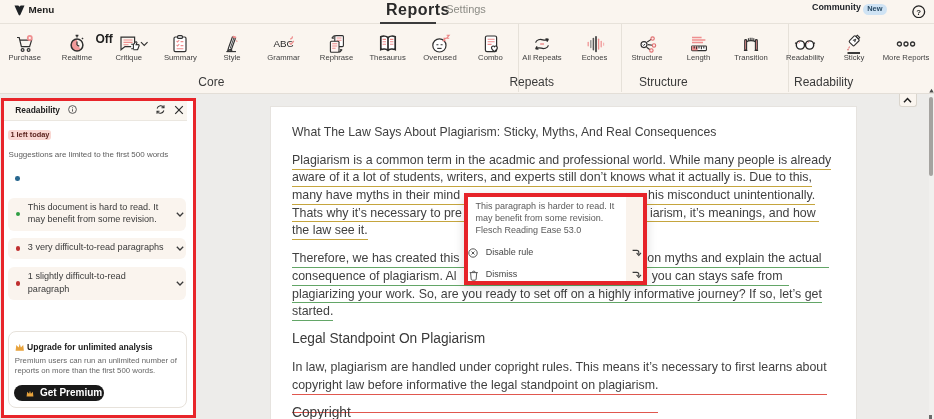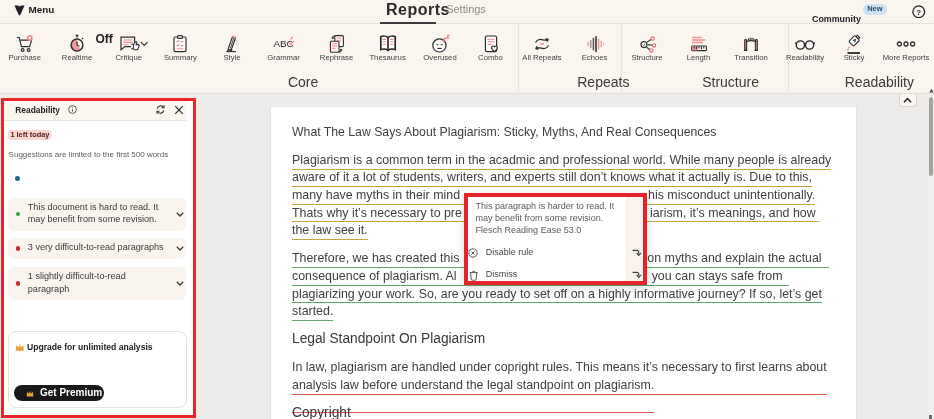--- a/index.html
+++ b/index.html
@@ -2,21 +2,21 @@
 <html><head>
 <meta charset="utf-8">
 <style>
 html,body{margin:0;padding:0;}
 body{width:934px;height:419px;overflow:hidden;position:relative;background:#edecea;font-family:"Liberation Sans",sans-serif;}
 .abs{position:absolute;}
 #menubar{position:absolute;left:0;top:0;width:934px;height:23px;background:#faf5ef;border-bottom:1px solid #e7e2da;}
 #toolbar{position:absolute;left:0;top:24px;width:934px;height:68.5px;background:#faf5ef;border-bottom:1px solid #e3ded7;}
 .sep{position:absolute;top:0px;width:1px;height:68px;background:#e6e1d9;}
 .ilab{position:absolute;width:90px;text-align:center;font-size:7.7px;line-height:10px;color:#3f3f3f;top:28.8px;}
-.glab{position:absolute;width:120px;text-align:right;font-size:14px;line-height:10px;color:#3a3a3a;top:52.9px;}
+.glab{position:absolute;width:120px;text-align:left;font-size:12px;line-height:10px;color:#3a3a3a;top:52.9px;}
 svg.tico{position:absolute;top:9px;}
 #paper{position:absolute;left:270px;top:105.5px;width:584.5px;height:320px;background:#fff;border:1px solid #e6e3df;}
 .tl{position:absolute;white-space:pre;}
 .uy{border-bottom:1.7px solid #c5a53e;padding-bottom:1.8px;}
 .ug{border-bottom:1.7px solid #63a667;padding-bottom:1.8px;}
 .ur{border-bottom:1.7px solid #e0574e;padding-bottom:20px;}
 .fy,.fg{display:inline-block;height:0;vertical-align:-5.7px;}
 .fy{border-bottom:1.7px solid #c5a53e;}
 .fg{border-bottom:1.7px solid #63a667;}
 .body-t{font-size:12.4px;line-height:17.4px;color:#3f3f3f;white-space:pre;}
@@ -26,21 +26,21 @@
 </style>
 </head>
 <body>
 <div id="menubar">
 <svg class="abs" style="left:13.7px;top:4.6px" width="11" height="11" viewBox="0 0 11 11">
       <path d="M0.5,0.4 H4.3 L5.5,1.8 L6.7,0.4 H10.5 L8.3,5.6 L7.4,7.6 Q6.4,10.4 5.5,10.4 Q4.6,10.4 3.6,7.6 L2.7,5.6 Z" fill="#1e2226"></path>
     </svg>
 <div class="abs" style="left:28.6px;top:4.3px;font-size:9.9px;font-weight:bold;color:#1d1d1d;line-height:11px;">Menu</div>
 <div class="abs" style="left:380px;top:0;width:56px;height:21.5px;border-bottom:2px solid #3c3c3c;text-align:center;text-indent:6px;font-size:16px;font-weight:bold;letter-spacing:0.5px;color:#2a2a2a;line-height:19px;">Reports</div>
 <div class="abs" style="left:446px;top:0;width:40px;height:21.5px;text-align:center;font-size:11px;color:#8b8b85;line-height:19px;">Settings</div>
-<div class="abs" style="left:812px;top:14px;font-size:8.9px;font-weight:bold;color:#20242a;line-height:11.5px;">Community</div>
+<div class="abs" style="left:812px;top:2px;font-size:8.9px;font-weight:bold;color:#20242a;line-height:11.5px;">Community</div>
 <div class="abs" style="left:862.5px;top:4.4px;width:24.6px;height:10.6px;background:#cfe3f4;border-radius:6px;text-align:center;font-size:7.4px;font-weight:bold;color:#2a4c66;line-height:10.8px;">New</div>
 <svg class="abs" style="left:912px;top:4.5px" width="13.5" height="13.5" viewBox="0 0 14 14">
       <circle cx="7" cy="7" r="6.1" fill="none" stroke="#232323" stroke-width="1.35"></circle>
       <text x="7" y="10" text-anchor="middle" font-size="8.2" font-weight="bold" fill="#232323" font-family="Liberation Sans">?</text>
     </svg>
 </div>
 <div id="toolbar">
 <div class="sep" style="left:517.5px"></div>
 <div class="sep" style="left:621px"></div>
 <div class="sep" style="left:787.5px"></div>
@@ -191,21 +191,21 @@
 <svg class="tico" style="left:139.5px;top:16.5px" width="8.5" height="6" viewBox="0 0 9 6" fill="none" stroke="#2f2f2f" stroke-width="1.2">
       <path d="M1,1 l3.5,3.5 L8,1"></path>
     </svg>
 
 </div>
 <div id="paper"></div>
 <div class="tl body-t" style="left:292px;top:123.6px;font-size:12.25px;">What The Law Says About Plagiarism: Sticky, Myths, And Real Consequences</div>
 <div class="tl body-t" style="left:292px;top:152px;"><span class="uy">Plagiarism is a common term in the acadmic and professional world. While many people is already</span><br><span class="uy">aware of it a lot of students, writers, and experts still don’t knows what it actually is. Due to this,</span><br><span class="uy">many have myths in their mind</span><span class="fy" style="width:188px"></span><span class="uy">his misconduct unintentionally.</span><br><span class="uy">Thats why it’s necessary to pre</span><span class="fy" style="width:188px"></span><span class="uy">iarism, it’s meanings, and how&nbsp;</span><br><span class="uy">the law see it.</span></div>
 <div class="tl body-t" style="left:292px;top:250.3px;"><span class="ug">Therefore, we has created this</span><span class="fg" style="width:188px"></span><span class="ug">on myths and explain the actual&nbsp;&nbsp;</span><br><span class="ug">consequence of plagiarism. Al</span><span class="fg" style="width:195px"></span><span class="ug">you can stays safe from&nbsp;&nbsp;</span><br><span class="ug">plagiarizing your work. So, are you ready to set off on a highly informative journey? If so, let’s get</span><br><span class="ug">started.</span></div>
 <div class="tl head-t" style="left:292px;top:330.2px;">Legal Standpoint On Plagiarism</div>
-<div class="tl body-t" style="left:292px;top:359.2px;"><span class="ur">In law, plagiarism are handled under copright rules. This means it’s necessary to first learns about</span><br><span class="ur">analysis law before understand the legal standpoint on plagiarism.</span></div>
+<div class="tl body-t" style="left:292px;top:359.2px;"><span class="ur">In law, plagiarism are handled under copright rules. This means it’s necessary to first learns about</span><br><span class="ur">copyright law before informative the legal standpoint on plagiarism.</span></div>
 <div class="tl head-t" style="left:292px;top:403.5px;">Copyright</div>
 
 <div class="abs" style="left:899px;top:93.5px;width:15.5px;height:12.5px;background:#faf5ef;border:1px solid #dad5cd;border-top:none;border-radius:0 0 3px 3px;"></div>
 <svg class="abs" style="left:903px;top:97px" width="9" height="6.5" viewBox="0 0 9 6.5" fill="none" stroke="#1f1f1f" stroke-width="1.5">
     <path d="M1,5.2 L4.5,1.6 L8,5.2"></path>
   </svg>
 <div class="abs" style="left:928.5px;top:93.5px;width:5.5px;height:325.5px;background:#f1f0ee;"></div>
 <svg class="abs" style="left:929px;top:87.5px" width="5" height="5" viewBox="0 0 5 5">
     <path d="M0.3,4.5 L2.5,0.8 L4.7,4.5 Z" fill="#4a4a4a"></path>
   </svg>
@@ -248,20 +248,21 @@
 <div class="abs" style="left:12.35px;top:180.7px;width:4.6px;height:4.6px;border-radius:50%;background:#bf2f2f;"></div>
 <div class="abs" style="left:24.3px;top:169.5px;font-size:9.1px;color:#3a3a3a;line-height:12.5px;">1 slightly difficult-to-read<br>paragraph</div>
 <svg class="abs" style="left:172.7px;top:180.2px" width="8" height="5.5" viewBox="0 0 8 5.5" fill="none" stroke="#3a3a3a" stroke-width="1.3">
       <path d="M0.8,0.8 L4,4 L7.2,0.8"></path>
     </svg>
 <div class="abs" style="left:4.5px;top:230.9px;width:177px;height:75px;background:#fff;border:1px solid #e7e2db;border-radius:8px;"></div>
 <svg class="abs" style="left:11.3px;top:242px" width="9.5" height="8.5" viewBox="0 0 9.5 8.5">
       <path d="M0.6,7.8 L1.3,2 L3.6,4.5 L4.75,0.8 L5.9,4.5 L8.2,2 L8.9,7.8 Z" fill="#e8a33c"></path>
     </svg>
 <div class="abs" style="left:23.5px;top:241.2px;font-size:8.6px;font-weight:bold;color:#1c1c1c;line-height:10px;">Upgrade for unlimited analysis</div>
+<div class="abs" style="left:11.3px;top:255.4px;font-size:7.8px;color:#666;line-height:9.9px;">Premium users can run an unlimited number of<br>reports on more than the first 500 words.</div>
 <div class="abs" style="left:10.5px;top:284.7px;width:89.5px;height:16.3px;background:#191919;border-radius:8.2px;"></div>
 <svg class="abs" style="left:22.5px;top:289.5px" width="8" height="7" viewBox="0 0 9.5 8.5">
       <path d="M0.6,7.8 L1.3,2 L3.6,4.5 L4.75,0.8 L5.9,4.5 L8.2,2 L8.9,7.8 Z" fill="#e8a33c"></path>
     </svg>
 <div class="abs" style="left:36.5px;top:284.7px;font-size:10px;font-weight:bold;color:#fff;line-height:16.6px;">Get Premium</div>
 
 </div>
 <div id="popup">
 <div class="abs" style="right:0;top:0;bottom:0;width:17px;background:#faf3ec;"></div>
 <div class="abs" style="left:8px;top:3.1px;font-size:9px;color:#5a5a5a;line-height:12.1px;">This paragraph is harder to read. It<br>may benefit from some revision.<br>Flesch Reading Ease 53.0</div>

